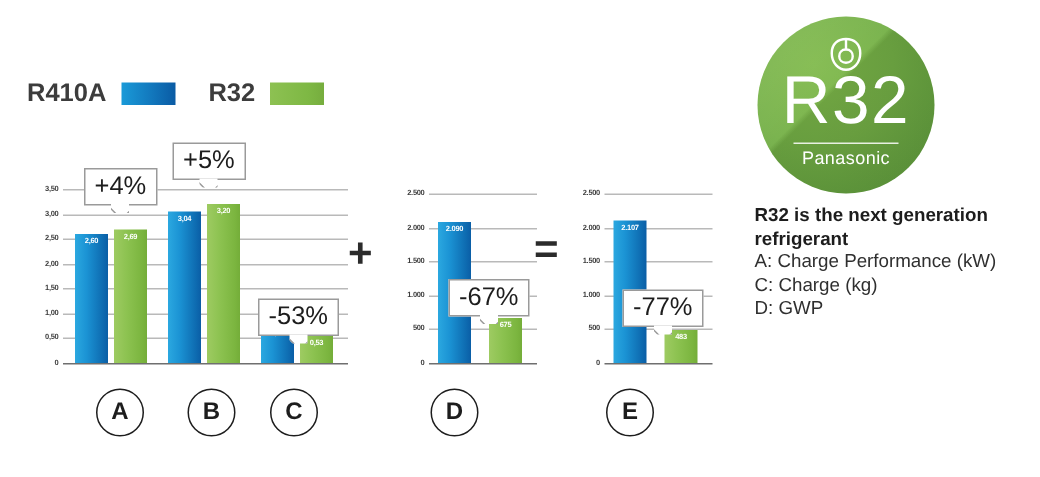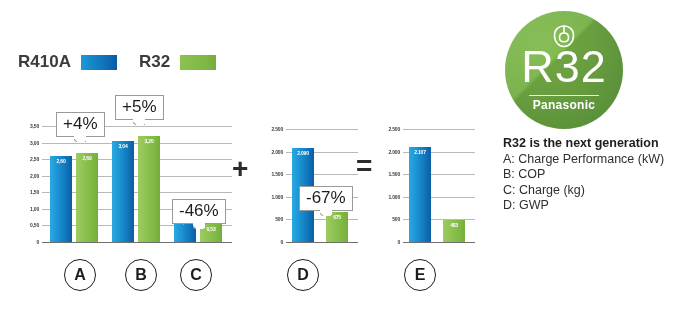--- a/index.html
+++ b/index.html
@@ -51,21 +51,21 @@
   .logo{position:absolute;left:505px;top:11px;width:118px;height:118px;border-radius:50%;
         background:radial-gradient(circle at 32% 28%, #7fb94a 0%, #74b046 45%, #5d9b3c 100%);
         overflow:hidden;}
   .logo .shine{position:absolute;left:-10%;top:-10%;width:120%;height:120%;
         background:linear-gradient(135deg,rgba(255,255,255,.12) 0%,rgba(255,255,255,.05) 42%,rgba(0,0,0,.10) 44%,rgba(0,0,0,.12) 100%);}
   .logo-leaf{position:absolute;top:12px;left:0;width:100%;text-align:center;}
   .logo-r32{position:absolute;top:30px;left:0;width:100%;text-align:center;
         font-size:45px;color:#ffffff;letter-spacing:1px;font-weight:300;}
   .logo-rule{position:absolute;top:84px;left:24px;width:70px;height:1px;background:rgba(255,255,255,.85);}
   .logo-brand{position:absolute;top:87px;left:0;width:100%;text-align:center;
-        font-size:12px;font-weight:bold;color:#ffffff;letter-spacing:.3px;}
+        font-size:12px;font-weight:normal;color:#ffffff;letter-spacing:.3px;}
 
   
   .rtext{position:absolute;left:503px;top:136px;width:190px;font-size:12.5px;line-height:15.5px;color:#2f2f2f;}
   .rtext .head{font-weight:bold;color:#1d1d1d;}
   .rtext .row{white-space:nowrap;}
 </style>
 </head>
 <body>
 
 <div class="root">
@@ -116,21 +116,21 @@
       </div>
   </div>
 
   <div class="callout" id="co-a" style="left:56px;top:112px;">
     <span>+4%</span><span class="tail"></span>
   </div>
   <div class="callout" id="co-b" style="left:115px;top:95px;">
     <span>+5%</span><span class="tail"></span>
   </div>
   <div class="callout" id="co-c" style="left:172px;top:199px;">
-    <span>-46%</span><span class="tail"></span>
+    <span>-53%</span><span class="tail"></span>
   </div>
 
   <div class="op" style="left:232px;top:155px;">+</div>
 
   <div class="panel" id="panel-d" style="left:258px;top:118px;width:100px;height:128px;">
     <div class="plot" id="plot-d" style="left:28px;top:0px;width:72px;height:124px;">
         <div class="gridline axis" style="top: 124px; width: 72px;"></div>
         <div class="ytick" style="top: 124px; left: -23px; width: 20px;">0</div>
         <div class="gridline" style="top: 101.455px; width: 72px;"></div>
         <div class="ytick" style="top: 101.455px; left: -23px; width: 20px;">500</div>
@@ -171,20 +171,23 @@
         <div class="gridline" style="top: 11.2727px; width: 72px;"></div>
         <div class="ytick" style="top: 11.2727px; left: -23px; width: 20px;">2.500</div>
         <div class="bar blue" style="height: 95.0065px; width: 22px; left: 6px;">
           <div class="barval">2.107</div>
         </div>
         <div class="bar green" style="height: 21.7789px; width: 22px; left: 40px;">
           <div class="barval">483</div>
         </div>
       </div>
   </div>
+  <div class="callout" id="co-e" style="left:415px;top:193px;">
+    <span>-77%</span><span class="tail"></span>
+  </div>
 
   <div class="circle" style="left:64px;top:259px;">A</div>
   <div class="circle" style="left:125px;top:259px;">B</div>
   <div class="circle" style="left:180px;top:259px;">C</div>
   <div class="circle" style="left:287px;top:259px;">D</div>
   <div class="circle" style="left:404px;top:259px;">E</div>
 
   <div class="logo">
     <div class="shine"></div>
     <div class="logo-leaf">
@@ -194,19 +197,19 @@
         <path d="M14 10 C11 10 9.5 12 9.5 14.5 C9.5 17 11.3 18.8 14 18.8 C16.7 18.8 18.5 17 18.5 14.5 C18.5 12 17 10 14 10 Z" fill="none" stroke="#ffffff" stroke-width="1.6"></path>
       </svg>
     </div>
     <div class="logo-r32">R32</div>
     <div class="logo-rule"></div>
     <div class="logo-brand">Panasonic</div>
   </div>
 
   <div class="rtext">
     <div class="head row">R32 is the next generation</div>
+    <div class="head row">refrigerant</div>
     <div class="row">A: Charge Performance (kW)</div>
-    <div class="row">B: COP</div>
     <div class="row">C: Charge (kg)</div>
     <div class="row">D: GWP</div>
   </div>
 
 </div>
 
 </body></html>

